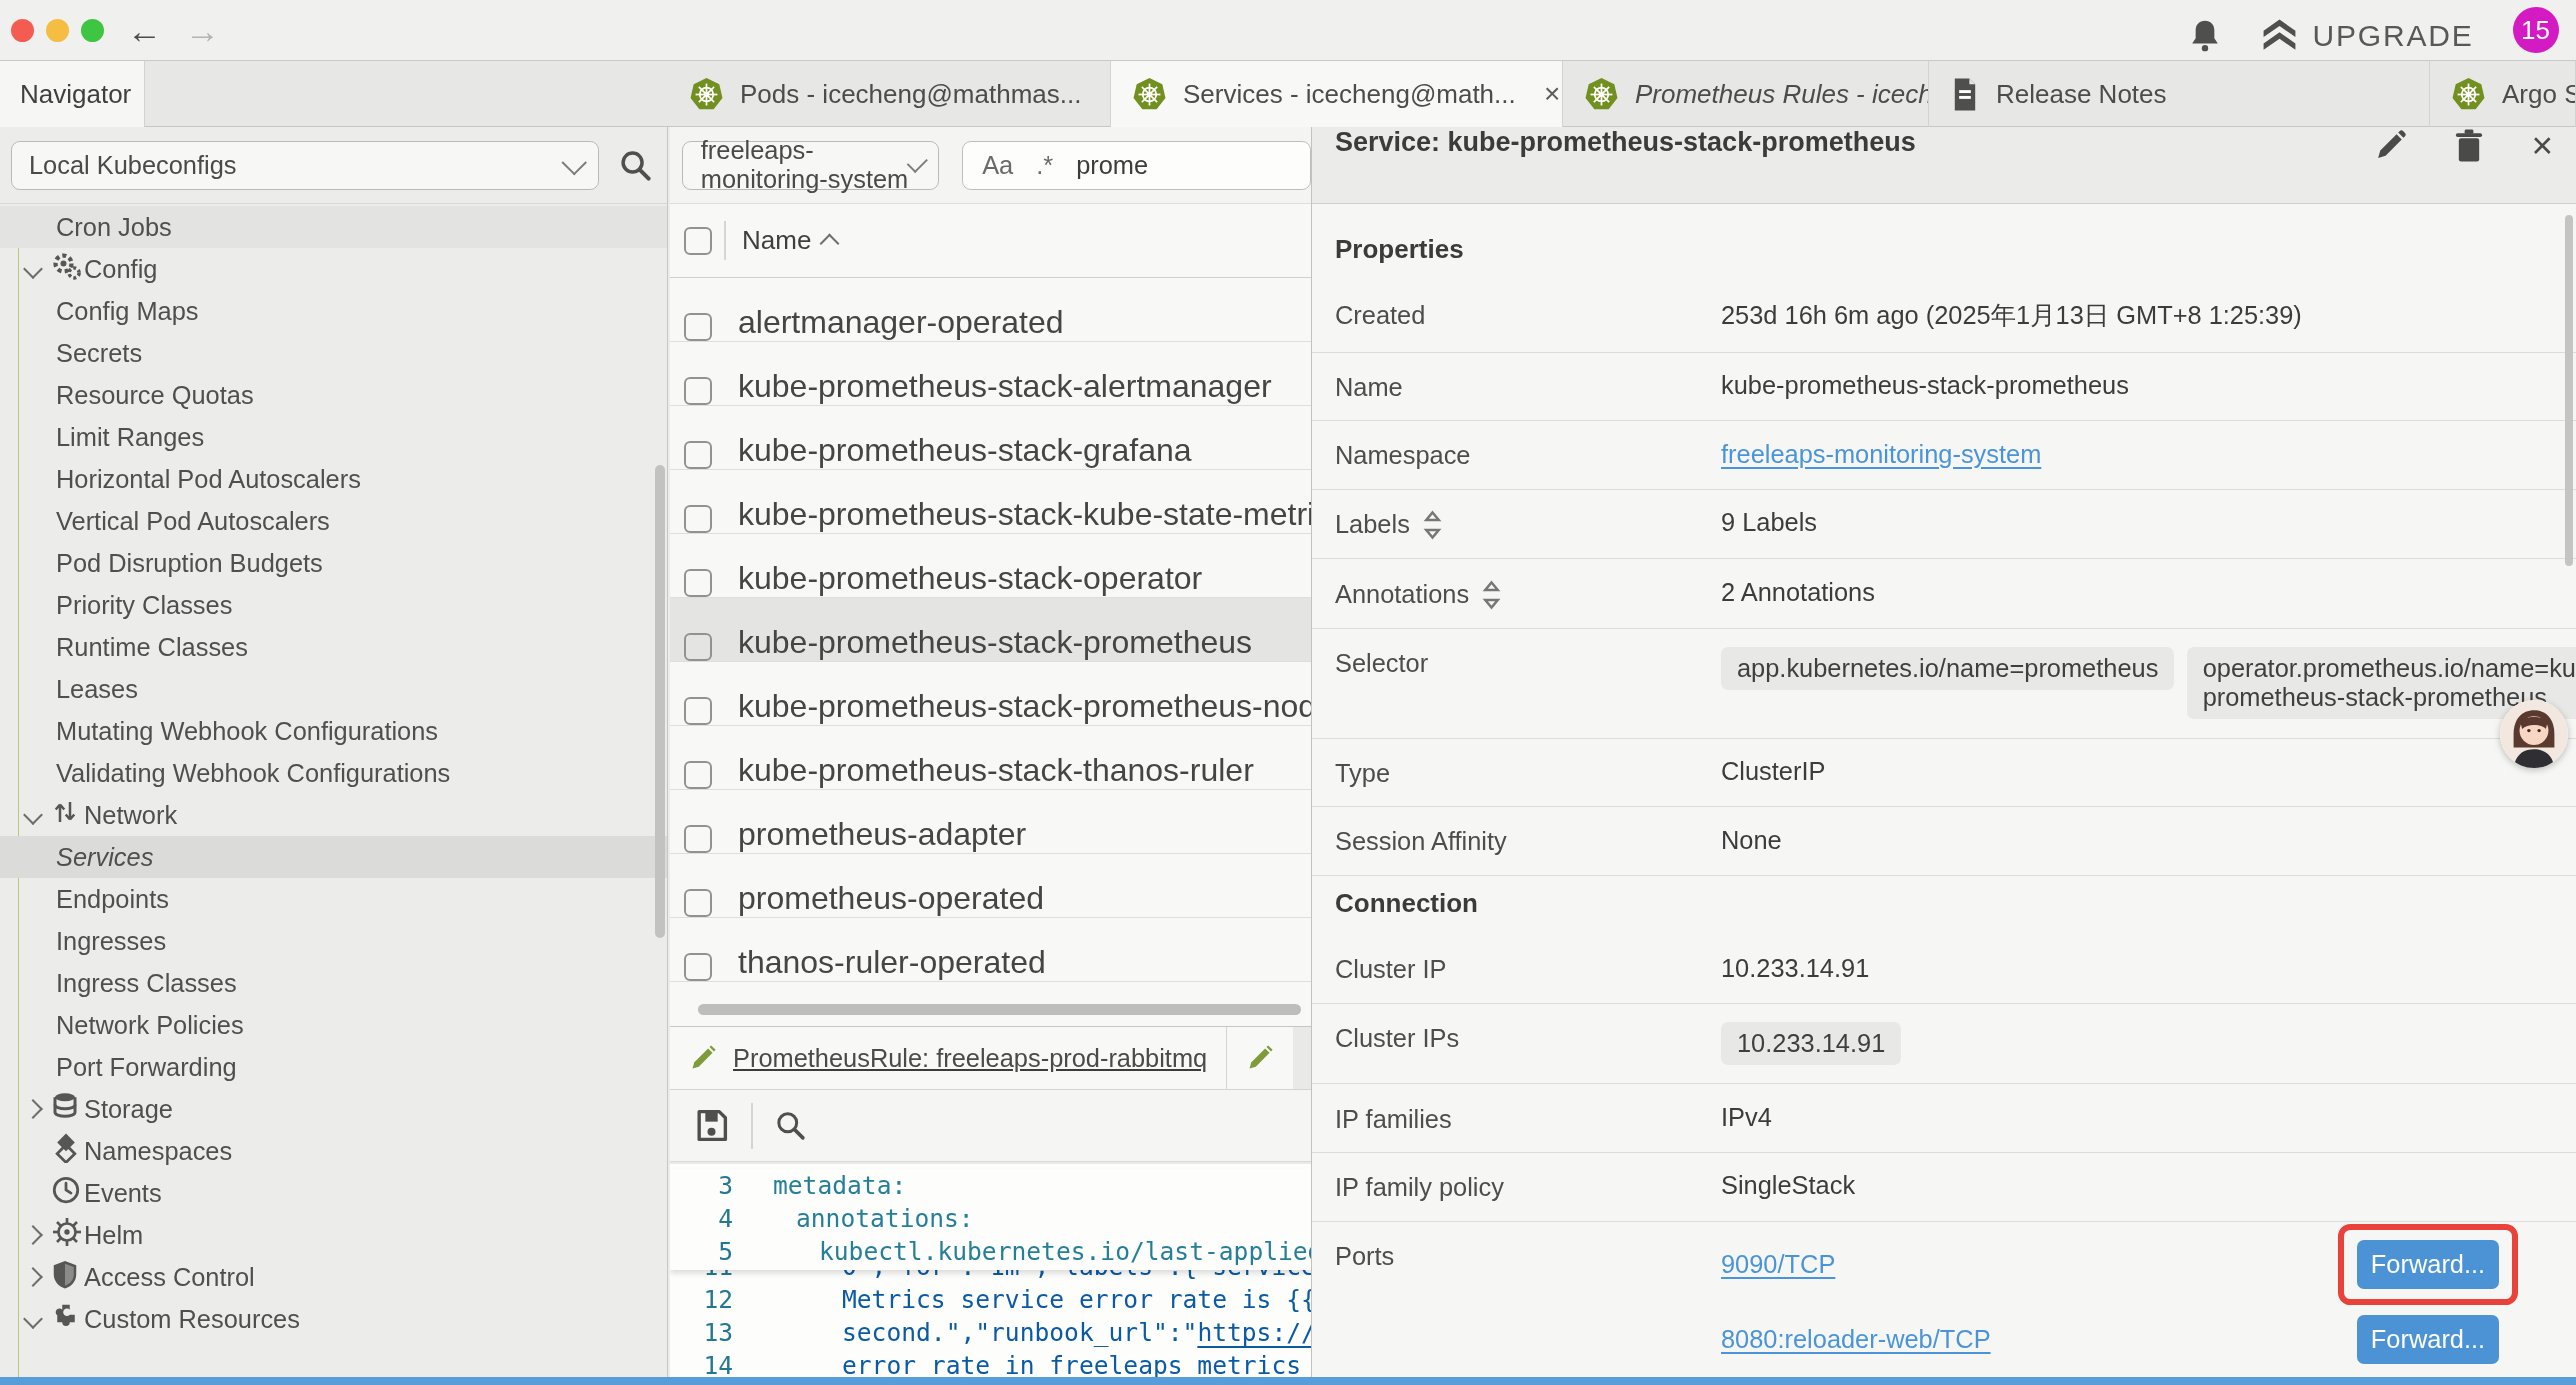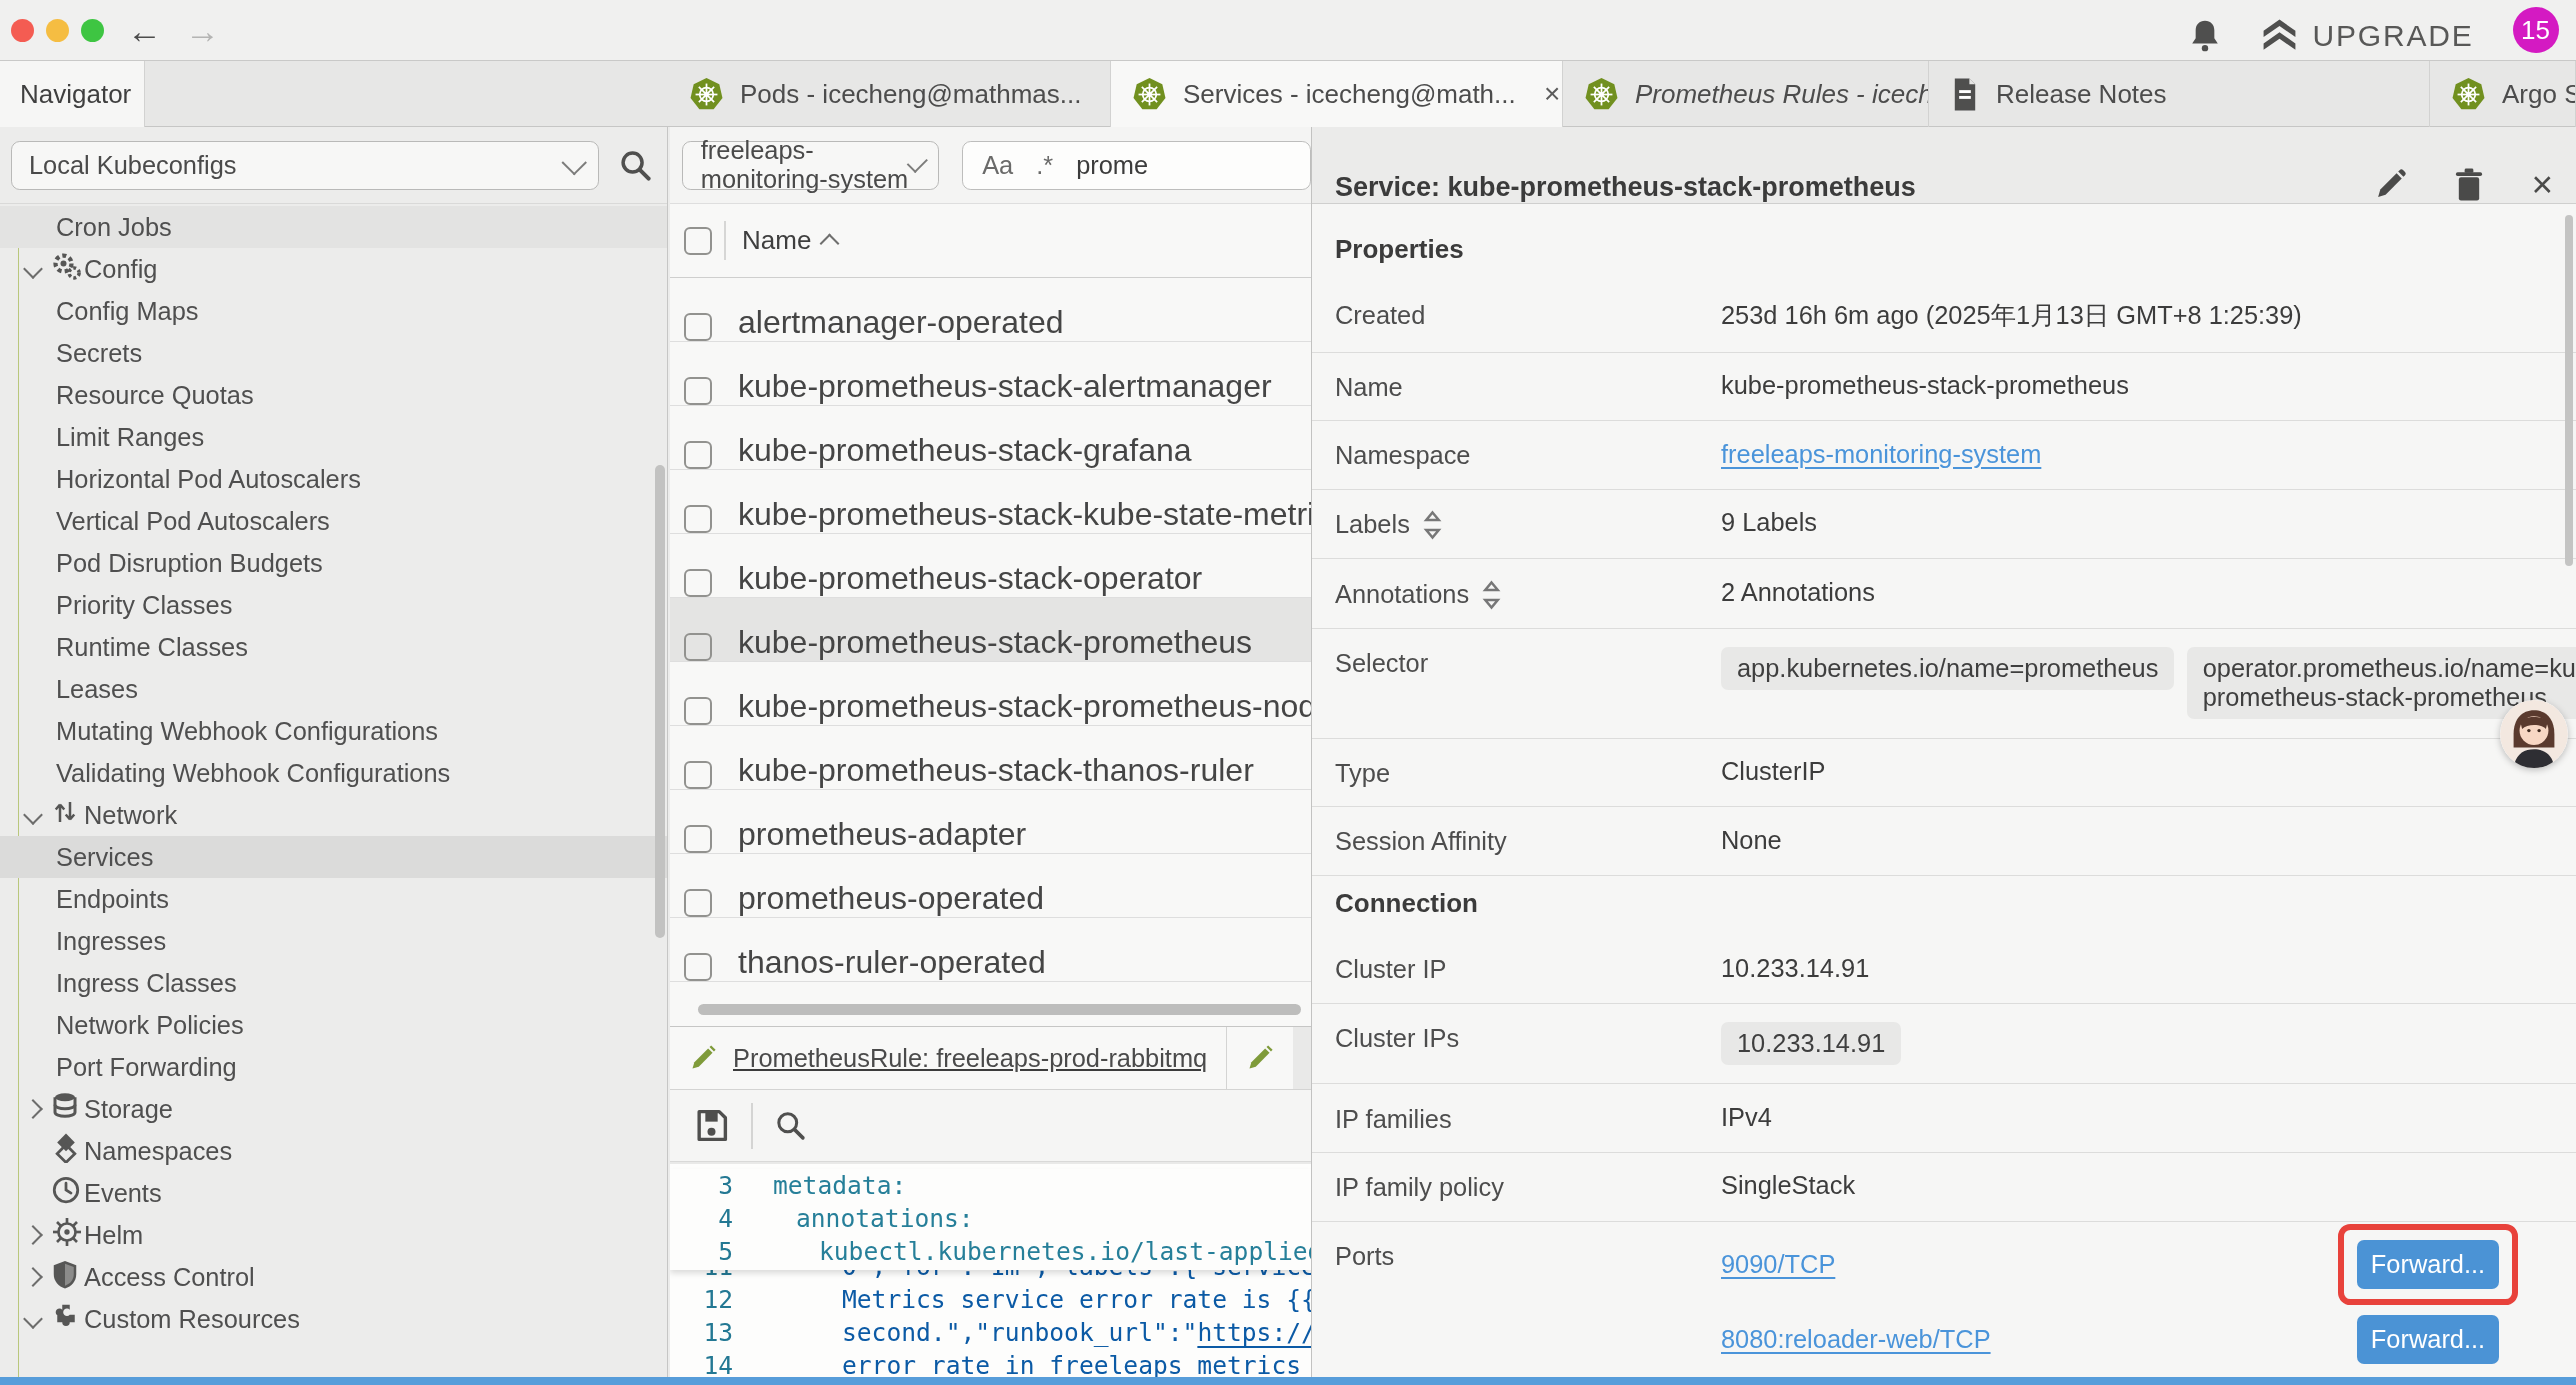--- a/index.html
+++ b/index.html
@@ -33,21 +33,21 @@
   #kubeconfig-row { height:77px; display:flex; align-items:center; gap:19px; padding:0 14px 0 10.5px; border-bottom:1.8px solid #d9d9d8; }
   .selectbox { height:49px; background:#f7f7f6; border:1.8px solid #b9b9b8; border-radius:8.8px; display:flex; align-items:center; padding:0 17.5px; font-size:25.4px; color:#4a4a4a; }
   #kubeconfig-select { flex:1; }
   .chev-down { margin-left:auto; width:17.5px; height:17.5px; border-right:2.6px solid #7c7c7b; border-bottom:2.6px solid #7c7c7b; transform:rotate(45deg) translateY(-3.5px); }
   #nav-list { position:absolute; left:0; top:79px; right:0; bottom:7px; overflow:hidden; }
   .nav-item { height:42px; display:flex; align-items:center; font-size:25.4px; color:#4f4f4f; position:relative; }
   .nav-item .chev { width:14px; height:14px; border-right:2.6px solid #6d6d6c; border-bottom:2.6px solid #6d6d6c; position:absolute; left:26px; }
   .nav-item .chev.down { transform:rotate(45deg); } .nav-item .chev.right { transform:rotate(-45deg); }
   .nav-item .gicon { position:absolute; left:51px; }
   .nav-item .lbl0 { padding-left:84px; } .nav-item .lbl1 { padding-left:56px; }
-  .nav-item.selected { background:#dbdbda; }
+  .nav-item.selected { background:#dbdbda;font-style:italic; }
   .nav-item.hovered { background:#e3e3e2; }
   #sidebar-scroll { position:absolute; right:1.8px; top:338px; width:10.5px; height:473px; background:#c2c2c1; border-radius:5.3px; }
   .guide { position:absolute; top:79px; bottom:0; width:1.8px; background:#b9c77c; }
 
   
   #middle { position:absolute; left:670px; top:127px; width:641px; height:1251px; background:#f8f8f7; overflow:hidden; }
   #filter-row { height:77px; display:flex; align-items:center; gap:23px; padding-left:12.3px; border-bottom:1.8px solid #dedede; background:#f4f4f3; }
   #ns-select { width:358px; }
   #search-box { height:49px; width:491px; background:#fdfdfc; border:1.8px solid #bdbdbc; border-radius:8.8px; display:flex; align-items:center; gap:23px; padding:0 19px; font-size:25.4px; color:#6a6a69; }
   #search-box .val { color:#3c3c3c; }
@@ -70,21 +70,21 @@
   #editor { position:absolute; left:0; top:137px; right:0; bottom:0; background:#fdfdfc; font-family:"DejaVu Sans Mono", monospace; font-size:24.6px; overflow:hidden; }
   .eline { height:33px; line-height:33px; display:flex; white-space:pre; }
   .eline .lnum { width:63px; text-align:right; color:#237893; flex:none; }
   .eline .ltext { padding-left:0; }
   .tok-key { color:#267f99; } .tok-str { color:#0b5aa5; } .tok-link { color:#0b5aa5; text-decoration:underline; text-underline-offset:5.3px; }
   #sticky { position:absolute; left:0; top:5.3px; right:0; background:#fdfdfc; box-shadow:0 4.4px 6.1px rgba(0,0,0,.14); z-index:2; padding-bottom:1.8px; }
   #code-lines { position:absolute; left:0; top:98px; right:0; bottom:0; }
 
   
   #detail { position:absolute; left:1311px; top:127px; width:1265px; height:1251px; background:#f6f6f5; border-left:1.8px solid #c2c2c1; overflow:hidden; }
-  #detail-head { height:77px; background:#ebebea; border-bottom:1.8px solid #cfcfce; display:flex; align-items:flex-end; padding:0 23px; }
+  #detail-head { height:77px; background:#ebebea; border-bottom:1.8px solid #cfcfce; display:flex; align-items:flex-start; padding:0 23px; }
   #detail-title { font-size:27px; font-weight:bold; color:#3b3b3b; }
   #detail-actions { margin-left:auto; display:flex; align-items:center; gap:46px; }
   #detail-body { padding:17.5px 0 0 0; }
   .dheading { font-size:26px; font-weight:bold; color:#3b3b3b; padding:12.3px 0 16px 23px; }
   .drow { display:flex; align-items:flex-start; padding:18.4px 23px; border-bottom:1.8px solid #dcdcdb; min-height:67px; }
   .drow .dlabel { width:386px; flex:none; font-size:25.4px; color:#4d4d4d; display:flex; align-items:center; gap:12.3px; padding-top:1.8px; }
   .drow .dvalue { font-size:25.4px; color:#3c3c3c; flex:1; }
   .drow:last-child { border-bottom:none; }
   a.dlink { color:#4a94da; text-decoration:underline; text-underline-offset:4.4px; }
   .chip { display:inline-block; background:#e8e8e7; border-radius:7px; padding:7px 16px; font-size:25.4px; color:#3f3f3f; }

